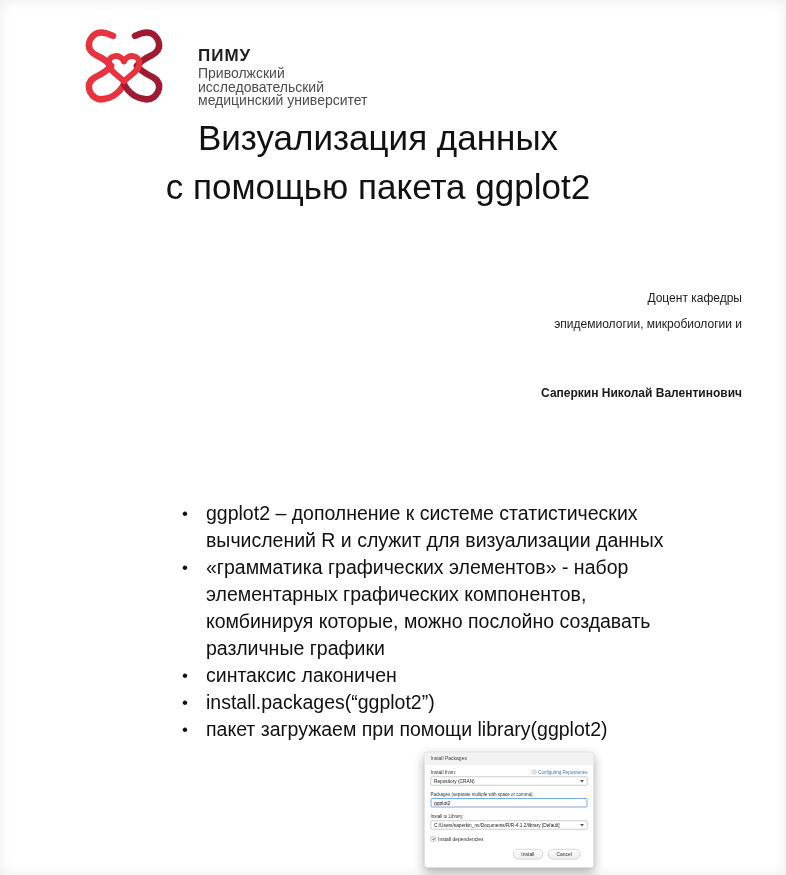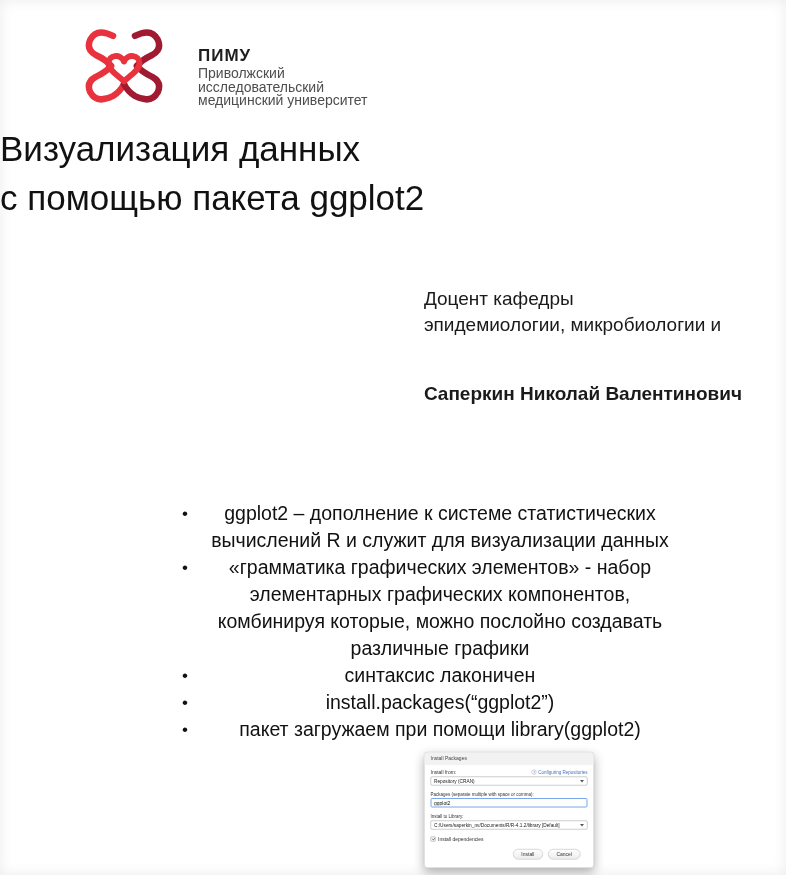--- a/index.html
+++ b/index.html
@@ -18,35 +18,35 @@
 
   
   .logo { position: absolute; left: 76px; top: 24px; display: flex; }
   .logo-icon { width: 96px; height: 82px; }
   .logo-text { margin-left: 26px; padding-top: 22px; }
   .logo-brand { font-size: 17px; font-weight: bold; letter-spacing: 1px; color: #1e1e1e; }
   .logo-sub { font-size: 14px; line-height: 11.5px; color: #4d4d4d; margin-top: 2px; }
 
   
   .slide-title {
-    position: absolute; top: 124px; left: 0; width: 756px;
-    font-size: 35px; line-height: 49px; color: #111;
+    position: absolute; top: 113px; left: 0; width: 756px;
+    text-align: center; font-size: 35px; line-height: 49px; color: #111;
   }
 
   
   .author {
     position: absolute; top: 286px; right: 44px;
-    text-align: left; font-size: 19px; line-height: 25.5px; color: #1a1a1a;
+    text-align: right; font-size: 12px; line-height: 25.5px; color: #1a1a1a;
   }
   .author .name { font-weight: bold; margin-top: 44px; }
 
   
   .bullets {
     position: absolute; top: 500px; left: 180px; width: 494px;
-    list-style: none; font-size: 19.5px; line-height: 27px; color: #111; text-align: center;
+    list-style: none; font-size: 19.5px; line-height: 27px; color: #111;
   }
   .bullets li { position: relative; padding-left: 26px; }
   .bullets li::before {
     content: "•"; position: absolute; left: 2px; top: 0;
     font-size: 17px;
   }
 
   
   .dialog-wrap {
     position: absolute; left: 424px; top: 752px; width: 170px; height: 116px;

